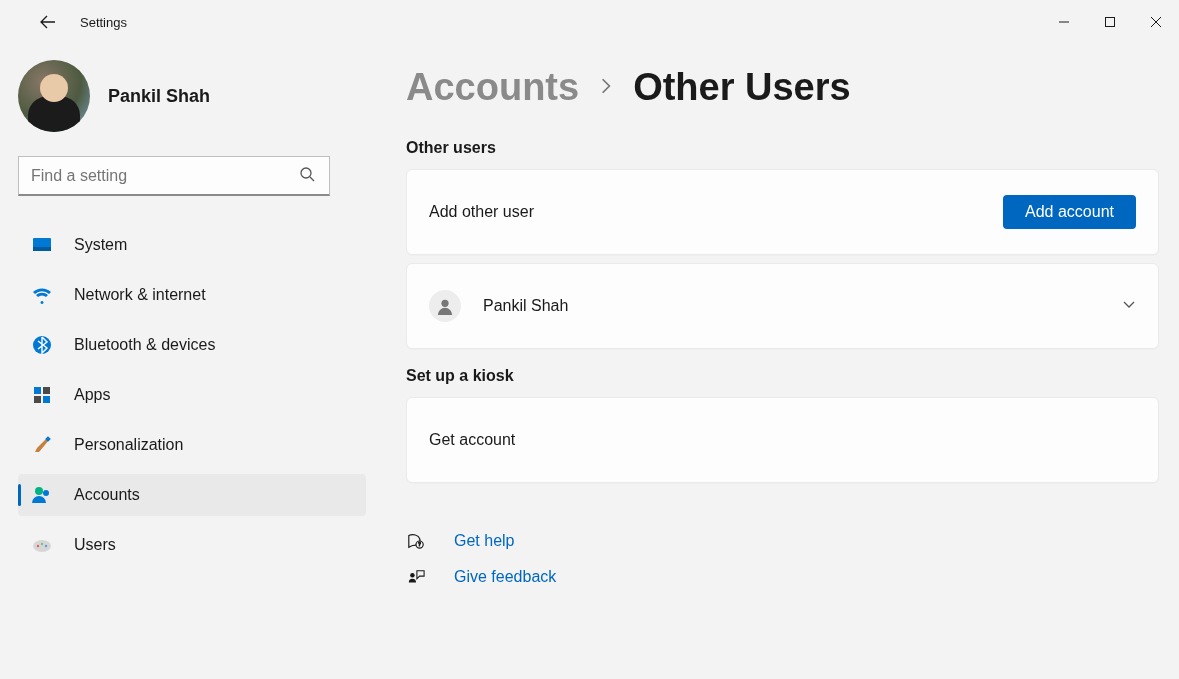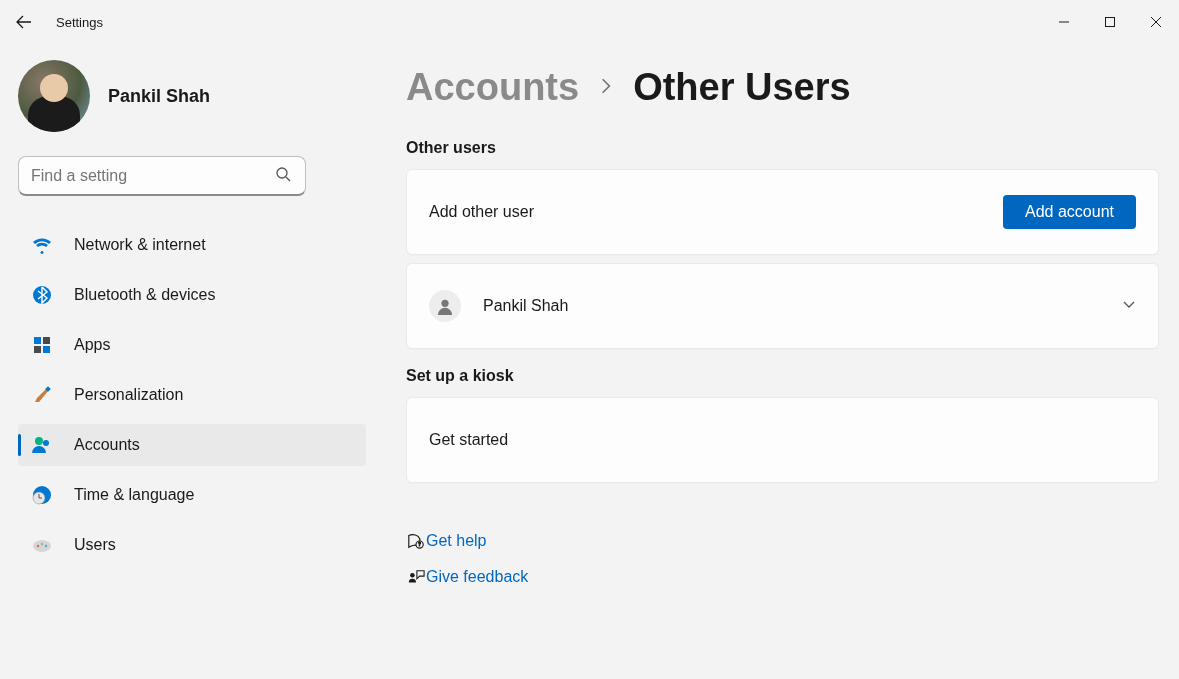--- a/index.html
+++ b/index.html
@@ -1,34 +1,34 @@
 <!DOCTYPE html>
 <html><head>
 <meta charset="utf-8">
 <style>
   * { box-sizing: border-box; margin: 0; padding: 0; }
   html, body { width: 1179px; height: 679px; font-family: "Segoe UI", "Segoe UI Variable", Arial, sans-serif; background: #f3f3f3; color: #1a1a1a; overflow: hidden; }
   
-  .titlebar { height: 44px; display: flex; align-items: center; padding-left: 8px; }
+  .titlebar { height: 44px; display: flex; align-items: center; padding-left: 32px; }
   .back-btn { width: 32px; height: 32px; display: flex; align-items: center; justify-content: center; border-radius: 4px; }
   .back-btn svg { width: 16px; height: 16px; }
   .title-text { font-size: 13px; margin-left: 16px; color: #1a1a1a; }
   .win-controls { margin-left: auto; display: flex; }
   .win-btn { width: 46px; height: 32px; display: flex; align-items: center; justify-content: center; }
   .win-btn svg { width: 10px; height: 10px; }
   
   .body { display: flex; height: calc(679px - 44px); }
   
   .sidebar { width: 376px; padding-left: 18px; padding-right: 10px; padding-top: 16px; }
   .profile { display: flex; align-items: center; gap: 18px; margin-bottom: 24px; }
   .avatar { width: 72px; height: 72px; border-radius: 50%; background: radial-gradient(circle at 35% 30%, #887766 0%, #4c5a40 55%, #7fa7c5 100%); position: relative; overflow: hidden; }
   .avatar::after { content:""; position:absolute; left:22px; top:14px; width:28px; height:28px; border-radius:50%; background:#e8c9a8; }
   .avatar::before { content:""; position:absolute; left:10px; top:36px; width:52px; height:48px; border-radius:40% 40% 50% 50%; background:#1b1b1b; }
   .profile-name { font-size: 18px; font-weight: 600; }
-  .search-box { position: relative; border: 1px solid #bfbfbf; border-bottom: 2px solid #8a8a8a; border-radius: 8px; height: 40px; display: flex; align-items: center; padding: 0 42px 0 12px; background: #fdfdfd; width: 288px; }
+  .search-box { position: relative; border: 1px solid #bfbfbf; border-bottom: 2px solid #8a8a8a; border-radius: 0; height: 40px; display: flex; align-items: center; padding: 0 42px 0 12px; background: #fdfdfd; width: 312px; }
   .search-box input { border: none; outline: none; background: transparent; font-size: 16px; width: 100%; color: #555; }
   .search-icon { position: absolute; right: 14px; top: 50%; transform: translateY(-50%); }
   .search-icon svg { width: 16px; height: 16px; }
   .nav { margin-top: 28px; }
   .nav-item { display: flex; align-items: center; height: 42px; padding-left: 14px; border-radius: 4px; gap: 22px; font-size: 16px; color: #1a1a1a; margin-bottom: 8px; position: relative; }
   .nav-item.selected { background: #e9e9e9; }
   .nav-item.selected::before { content:""; position:absolute; left:0; top:10px; bottom:10px; width:3px; background:#0067c0; border-radius:2px; }
   .nav-icon { width: 20px; height: 20px; display:flex; align-items:center; justify-content:center; }
   .nav-icon svg { width: 20px; height: 20px; }
   
@@ -43,21 +43,21 @@
   .card-row { display: flex; align-items: center; padding: 22px 22px; gap: 22px; }
   .card-row.tall { min-height: 84px; justify-content: center; }
   .row-label { font-size: 16px; flex: 1; }
   .add-btn { background: #0067c0; color: #fff; border: none; border-radius: 4px; padding: 8px 22px; font-size: 16px; font-family: inherit; }
   .user-icon-bubble { width: 32px; height: 32px; border-radius: 50%; background: #ededed; display:flex; align-items:center; justify-content:center; }
   .user-icon-bubble svg { width: 18px; height: 18px; fill:#777; }
   .expand-chevron { color:#555; }
   .expand-chevron svg { width:14px; height:14px; }
   .section2 { margin-top: 18px; }
   .help-links { margin-top: 40px; }
-  .help-link { display: flex; align-items: center; height: 36px; font-size: 16px; }
+  .help-link { display: flex; align-items: center; gap: 28px; height: 36px; font-size: 16px; }
   .help-link .hicon { width: 20px; display:flex; justify-content:center; }
   .help-link .hicon svg { width:18px; height:18px; }
   .help-link a { color: #0067c0; text-decoration: none; }
 </style>
 </head>
 <body>
 
 <div class="titlebar">
   <div class="back-btn">
     <svg viewBox="0 0 16 16" fill="none" stroke="#1a1a1a" stroke-width="1.3">
@@ -100,20 +100,29 @@
       <span class="search-icon">
         <svg viewBox="0 0 16 16" fill="none" stroke="#555" stroke-width="1.3">
             <circle cx="7" cy="7" r="5"></circle>
             <line x1="11" y1="11" x2="15" y2="15"></line>
           </svg>
       </span>
     </div>
 
     <nav class="nav">
 
+      <div class="nav-item">
+        <span class="nav-icon">
+          <svg viewBox="0 0 20 20">
+              <rect x="1" y="3" width="18" height="13" rx="1" fill="#0078d4"></rect>
+              <rect x="1" y="12" width="18" height="4" fill="#005a9e"></rect>
+            </svg>
+        </span>
+        <span>System</span>
+      </div>
 
       <div class="nav-item">
         <span class="nav-icon">
           <svg viewBox="0 0 20 20" fill="#0078d4">
               <path d="M10 16 a1.5 1.5 0 1 0 0.01 0 M4 10 a9 9 0 0 1 12 0 l-2 2 a6 6 0 0 0 -8 0 z M1 7 a13 13 0 0 1 18 0 l-2 2 a10 10 0 0 0 -14 0 z"></path>
             </svg>
         </span>
         <span>Network &amp; internet</span>
       </div>
 
@@ -153,30 +162,20 @@
         <span class="nav-icon">
           <svg viewBox="0 0 20 20">
               <circle cx="7" cy="6" r="4" fill="#00b383"></circle>
               <path d="M0 18 a7 7 0 0 1 14 0 z" fill="#0078d4"></path>
               <circle cx="14" cy="8" r="3" fill="#0078d4"></circle>
             </svg>
         </span>
         <span>Accounts</span>
       </div>
 
-      <div class="nav-item">
-        <span class="nav-icon">
-          <svg viewBox="0 0 20 20">
-              <circle cx="10" cy="10" r="9" fill="#0078d4"></circle>
-              <circle cx="7" cy="13" r="6" fill="#e6e6e6" stroke="#888" stroke-width="0.5"></circle>
-              <path d="M7 9 V13 H10" stroke="#555" stroke-width="1" fill="none"></path>
-            </svg>
-        </span>
-        <span>Time &amp; language</span>
-      </div>
 
       <div class="nav-item">
         <span class="nav-icon">
           <svg viewBox="0 0 20 20">
               <ellipse cx="10" cy="11" rx="9" ry="6" fill="#d6d6d6"></ellipse>
               <circle cx="6" cy="11" r="1.2" fill="#e85c5c"></circle>
               <circle cx="14" cy="11" r="1.2" fill="#5c9ee8"></circle>
               <circle cx="10" cy="9" r="1.2" fill="#6fcf6f"></circle>
             </svg>
         </span>
@@ -223,21 +222,21 @@
               </svg>
           </span>
         </div>
       </div>
     </div>
 
     <div class="section2">
       <div class="section-heading">Set up a kiosk</div>
       <div class="card">
         <div class="card-row tall">
-          <span class="row-label">Get started</span>
+          <span class="row-label">Get account</span>
         </div>
       </div>
     </div>
 
     <div class="help-links">
       <div class="help-link">
         <span class="hicon">
           <svg viewBox="0 0 20 20" fill="none" stroke="#1a1a1a" stroke-width="1.3">
               <path d="M2 4 a8 6 0 1 1 4 11 L2 17 Z"></path>
               <circle cx="14" cy="14" r="4" fill="#fff" stroke="#1a1a1a"></circle>

